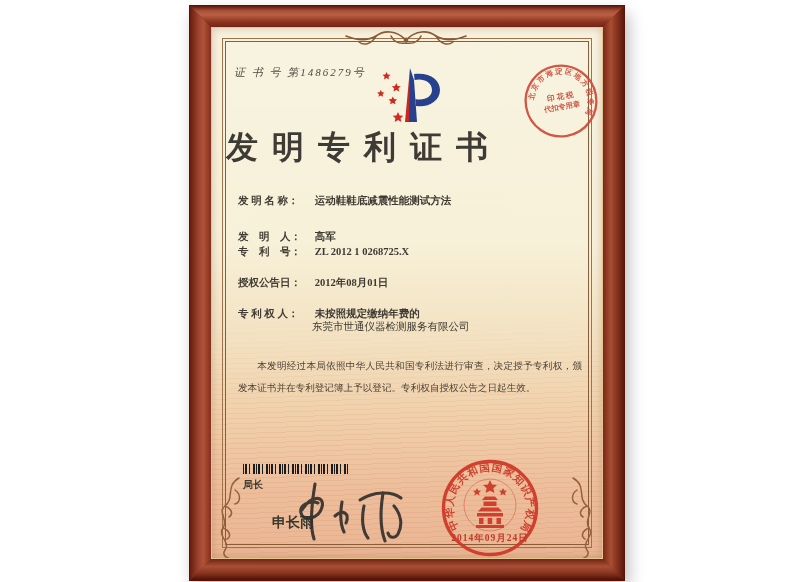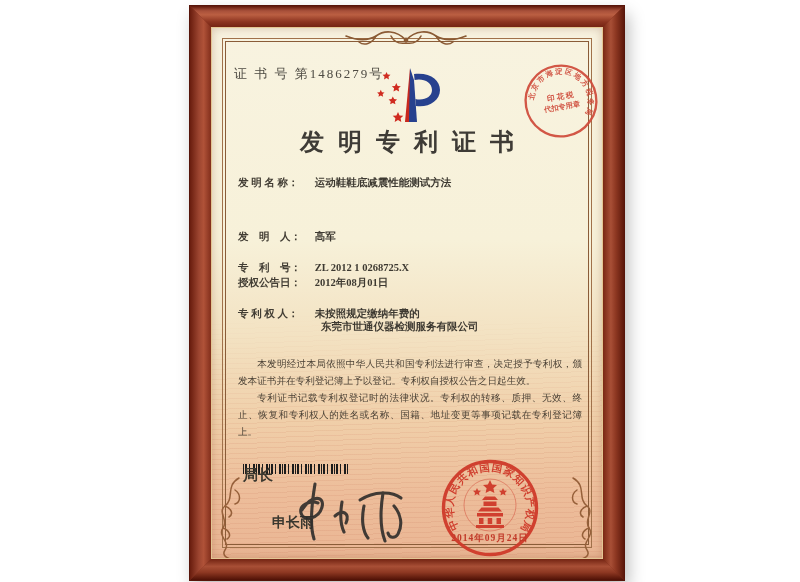--- a/index.html
+++ b/index.html
@@ -36,41 +36,41 @@
   .bline-outer{position:absolute;left:10px;top:10px;width:368px;height:508px;
     border:1px solid #a0714a;}
   .bline-inner{position:absolute;left:2px;top:2px;right:2px;bottom:2px;border:1px solid #8a5c38;}
 
   .flourish-top{position:absolute;left:124px;top:-1px;width:140px;height:24px;}
   .flourish-corner{position:absolute;width:30px;height:85px;}
   .fc-left{left:3px;top:448px;}
   .fc-right{left:355px;top:448px;transform:scaleX(-1);}
 
   
-  .cert-no{position:absolute;left:22px;top:37px;font-size:13px;letter-spacing:2px;color:#4d4a42;}
+  .cert-no{position:absolute;left:22px;top:37px;font-size:11px;letter-spacing:2px;color:#4d4a42;font-style:italic;}
 
   .logo{position:absolute;left:152px;top:38px;width:84px;height:60px;}
 
-  .title{position:absolute;left:0;top:98px;width:390px;text-align:center;
-    font-size:24px;font-weight:bold;color:#3e3b36;letter-spacing:14px;text-indent:14px;}
+  .title{position:absolute;left:0;top:98px;width:390px;
+    font-size:32px;font-weight:bold;color:#3e3b36;letter-spacing:14px;text-indent:14px;}
 
   .field{position:absolute;left:26px;font-size:10.5px;color:#413c33;font-weight:600;white-space:nowrap;}
   .field .lab{display:inline-block;min-width:74px;}
   .field .val{font-weight:600;color:#3d3931;}
-  .f0{top:148px}.f1{top:202px}.f2{top:233px}.f3{top:248px}.f4{top:279px}.f5{top:312px}
-  .val2{position:absolute;left:100px;top:292px;font-size:10.5px;color:#3d3931;font-weight:700;white-space:nowrap;margin-left:9px;}
-
-  .paras{position:absolute;left:26px;top:327px;width:344px;font-size:9.6px;line-height:17px;
+  .f0{top:166px}.f1{top:202px}.f2{top:217px}.f3{top:248px}.f4{top:279px}.f5{top:312px}
+  .val2{position:absolute;left:100px;top:292px;font-size:10.5px;color:#3d3931;font-weight:400;white-space:nowrap;}
+
+  .paras{position:absolute;left:26px;top:327px;width:344px;font-size:9.6px;line-height:22px;
     color:#4c4236;text-align:justify;}
   .paras p{margin:0;text-indent:2em;}
 
   .barcode{position:absolute;left:31px;top:436px;width:106px;height:10px;
     background:repeating-linear-gradient(90deg,#1c1c1c 0 1px,transparent 1px 2px,#1c1c1c 2px 4px,transparent 4px 6px,#1c1c1c 6px 7px,transparent 7px 10px,#1c1c1c 10px 12px,transparent 12px 13px);}
 
-  .sig-title{position:absolute;left:31px;top:438px;font-size:15px;font-weight:bold;color:#3b382f;}
+  .sig-title{position:absolute;left:31px;top:450px;font-size:10px;font-weight:bold;color:#3b382f;}
   .sig-name{position:absolute;left:31px;top:486px;font-size:14px;font-weight:bold;color:#3b382f;margin-left:29px;}
   .signature{position:absolute;left:76px;top:448px;width:130px;height:70px;}
 
   .seal-tax{position:absolute;left:310px;top:34px;width:78px;height:78px;transform:rotate(-10deg);opacity:.92;}
   .seal-cnipa{position:absolute;left:228px;top:430px;width:100px;height:100px;opacity:.95;}
   .seal-date{position:absolute;left:222px;top:504px;width:112px;text-align:center;
     font-size:9.5px;font-weight:bold;color:#c23a29;letter-spacing:1px;}
 </style>
 </head>
 <body>
@@ -168,21 +168,20 @@
         <span class="val">2012年08月01日</span>
       </div>
       <div class="field f4">
         <span class="lab">专 利 权 人：</span>
         <span class="val">未按照规定缴纳年费的</span>
       </div>
       <div class="val2">东莞市世通仪器检测服务有限公司</div>
 
       <div class="paras">
         <p>本发明经过本局依照中华人民共和国专利法进行审查，决定授予专利权，颁发本证书并在专利登记簿上予以登记。专利权自授权公告之日起生效。</p>
-        <p>专利证书记载专利权登记时的法律状况。专利权的转移、质押、无效、终止、恢复和专利权人的姓名或名称、国籍、地址变更等事项记载在专利登记簿上。</p>
       </div>
 
       <div class="barcode"></div>
 
       <div class="sig-title">局长</div>
       <div class="sig-name">申长雨</div>
       <svg class="signature" viewBox="0 0 130 70">
         <g fill="none" stroke="#2f2d2b" stroke-width="3.1" stroke-linecap="round" opacity=".9">
           <path d="M14,34 C24,18 37,20 34,31 C31,43 15,46 13,37 C11,29 22,24 30,27"></path>
           <path d="M27,8 C24,26 21,48 26,63"></path>

